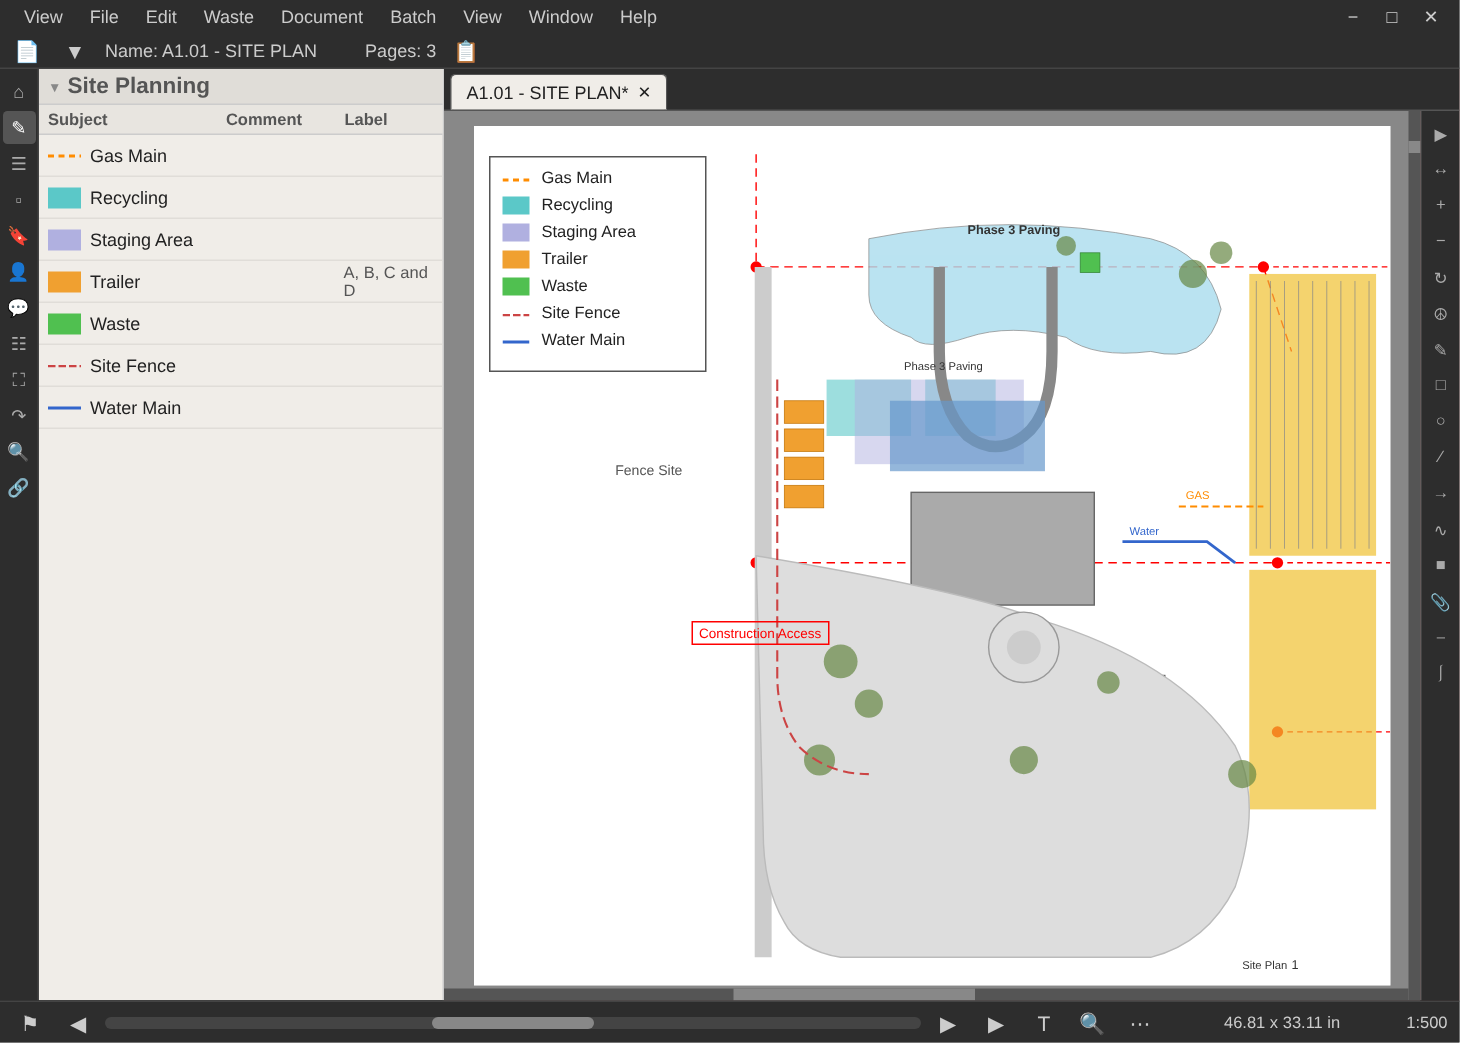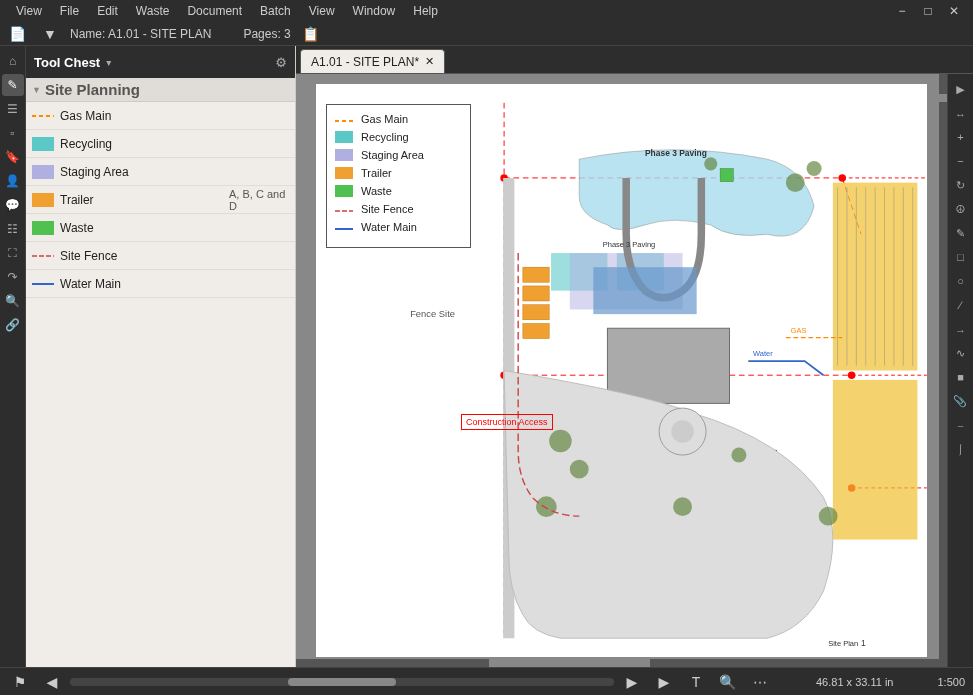--- a/index.html
+++ b/index.html
@@ -386,31 +386,31 @@
     <div class="left-icon">👤</div>
     <div class="left-icon">💬</div>
     <div class="left-icon">☷</div>
     <div class="left-icon">⛶</div>
     <div class="left-icon">↷</div>
     <div class="left-icon">🔍</div>
     <div class="left-icon">🔗</div>
   </div>
 
   <div class="tool-chest">
-    <div class="tool-chest-header">
-      <span class="tool-chest-title">Tool Chest</span>
-      <span class="tool-chest-arrow">▾</span>
-      <div class="tool-chest-gear">⚙</div>
-    </div>
 
     <div class="section-header">
       <span class="section-arrow">▼</span>
       <span class="section-label">Site Planning</span>
     </div>
 
+    <div class="table-header">
+      <span class="table-col col-subject">Subject</span>
+      <span class="table-col col-comment">Comment</span>
+      <span class="table-col col-label">Label</span>
+    </div>
 
     <div class="legend-items">
 
       <div class="legend-row">
         <div class="lb-swatch" style="width:22px;height:14px;">
           <svg width="22" height="14">
               <line x1="0" y1="7" x2="22" y2="7" stroke="#ff8c00" stroke-width="2" stroke-dasharray="4,3"></line>
             </svg>
         </div>
         <span class="legend-text">Gas Main</span>

